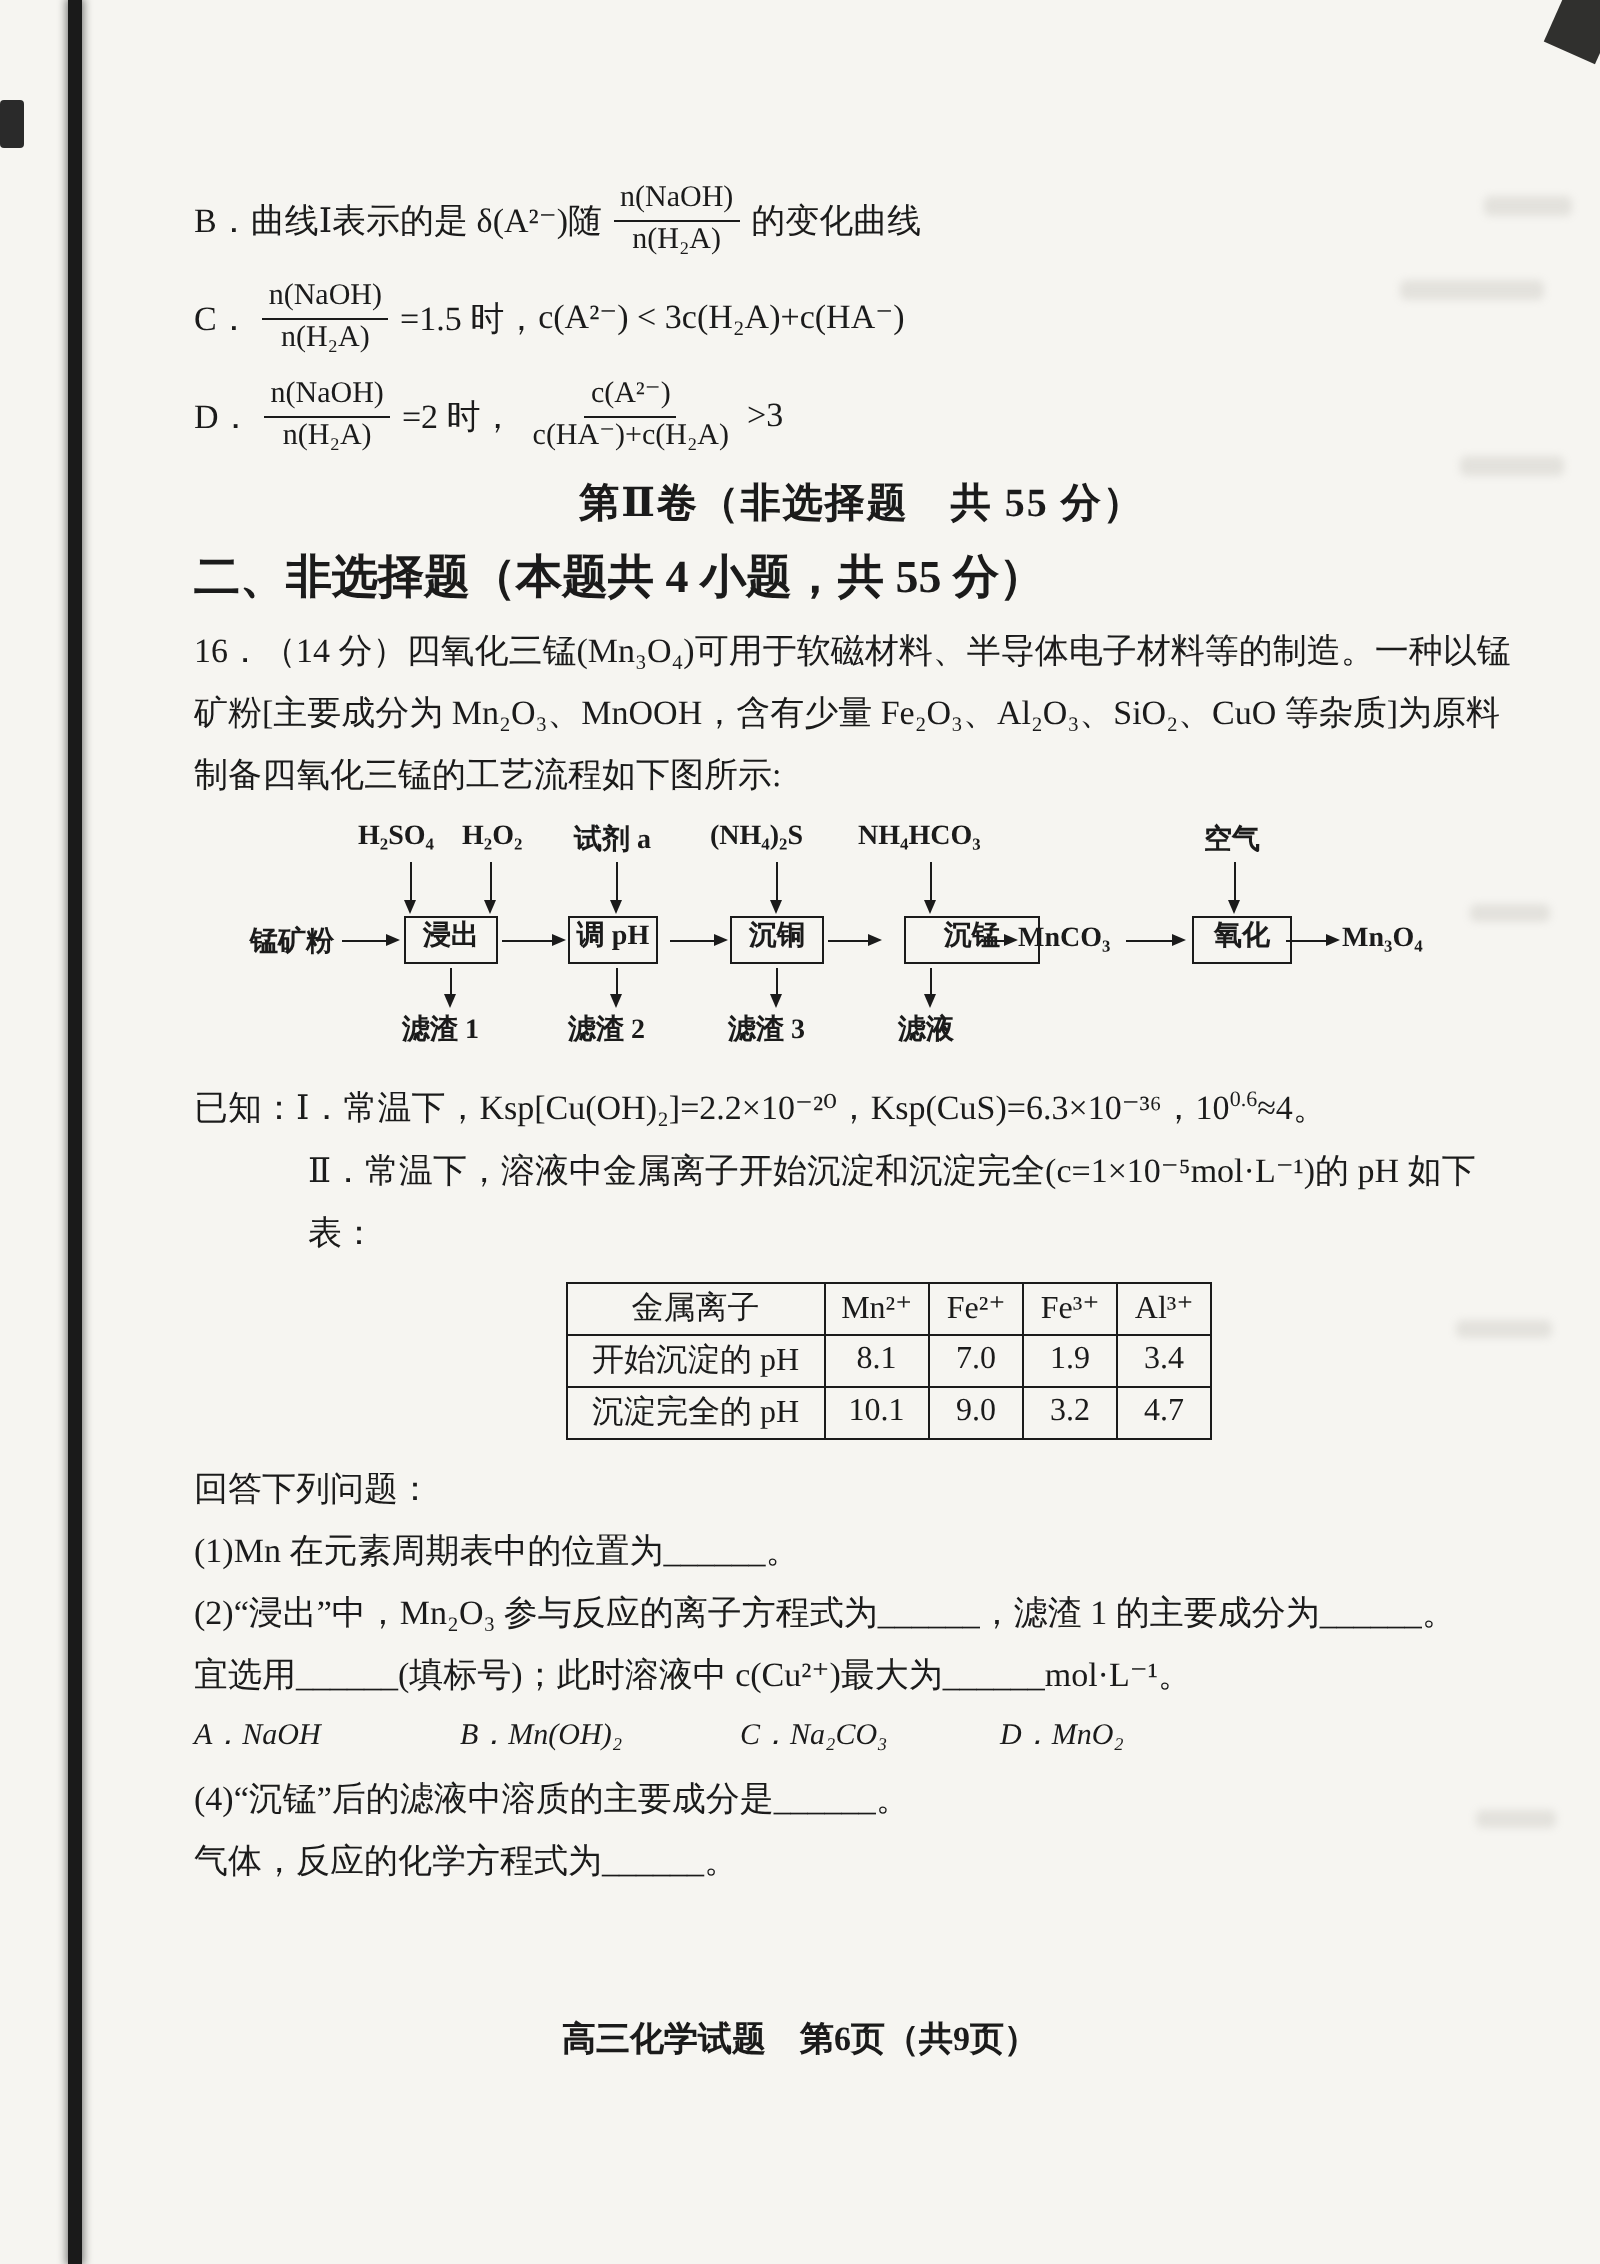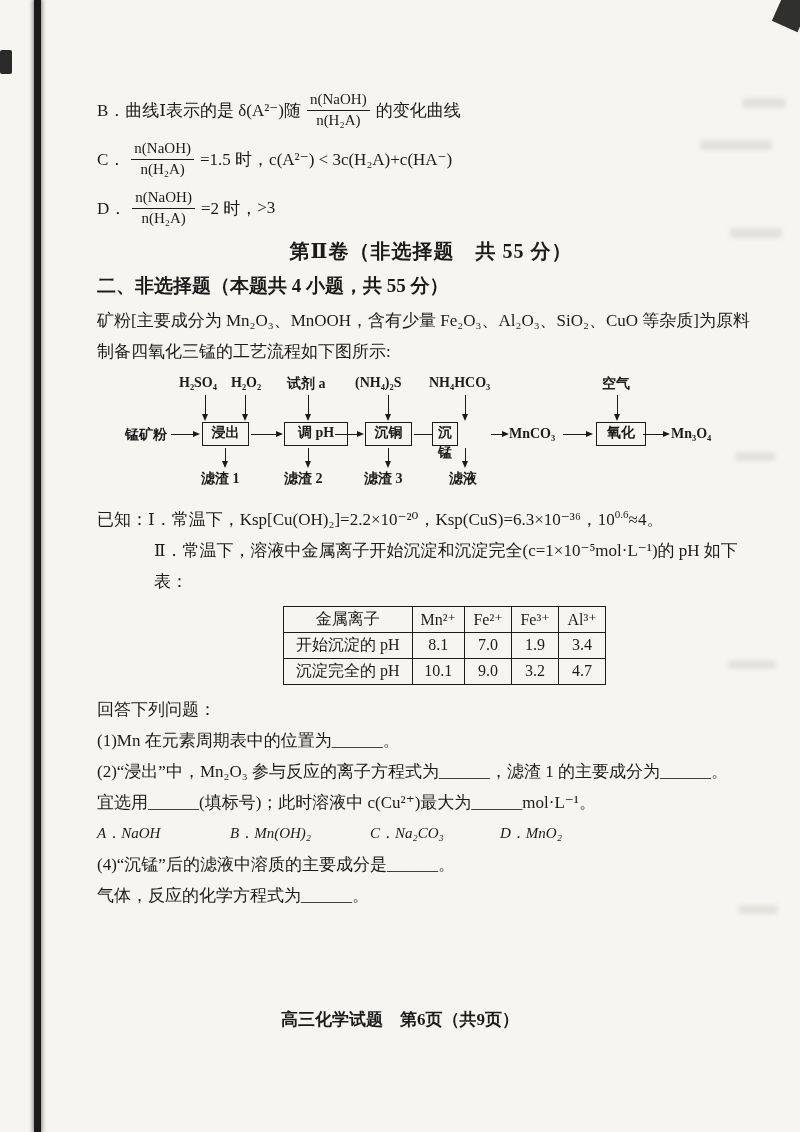--- a/index.html
+++ b/index.html
@@ -18,21 +18,21 @@
   .smudge { position:absolute; background:#a09d94; opacity:.22; filter:blur(2px); border-radius:3px; }
 
   .content { position:absolute; left:97px; top:0; width:668px; padding-top:90px; }
 
   .choice-row { display:flex; align-items:center; font-size:17px; margin-bottom:9px; }
   .frac { display:inline-flex; flex-direction:column; align-items:center; font-size:15px; line-height:1.3; margin:0 6px; }
   .frac .num { border-bottom:1.2px solid #1b1b1b; padding:0 3px; }
   .frac .den { padding:0 3px; }
 
   .volume-title { text-align:center; font-weight:bold; font-size:20px; margin:10px 0 8px; letter-spacing:1px; }
-  .part-title { font-weight:bold; font-size:19px; margin-bottom:6px; }
+  .part-title { font-weight:bold; font-size:23px; margin-bottom:6px; }
   .para-line { font-size:17px; line-height:31px; }
   .indent2 { margin-left:57px; }
   .sup { font-size:11px; vertical-align:super; }
 
   .flow { position:relative; height:120px; margin:8px 0 4px; font-weight:bold; }
   .flabel { position:absolute; font-size:14px; white-space:nowrap; }
   .fbox { position:absolute; top:47px; height:24px; line-height:20px; border:1.6px solid #1b1b1b; text-align:center; font-size:14px; background:#f6f5f1; }
   .harrow { position:absolute; top:59px; height:0; border-top:1.6px solid #1b1b1b; }
   .harrow::after { content:""; position:absolute; right:-7px; top:-4.4px; width:0; height:0;
       border-left:7px solid #1b1b1b; border-top:3.8px solid transparent; border-bottom:3.8px solid transparent; }
@@ -87,26 +87,31 @@
       <span>c(A²⁻) &lt; 3c(H₂A)+c(HA⁻)</span>
     </div>
 
     <div class="choice-row">
       <span>D．</span>
       <span class="frac">
         <span class="num">n(NaOH)</span>
         <span class="den">n(H₂A)</span>
       </span>
       <span>=2 时，</span>
+      <span class="frac">
+        <span class="num">c(A²⁻)</span>
+        <span class="den">c(HA⁻)+c(H₂A)</span>
+      </span>
       <span>&gt;3</span>
     </div>
 
     <div class="volume-title">第Ⅱ卷（非选择题　共 55 分）</div>
     <div class="part-title">二、非选择题（本题共 4 小题，共 55 分）</div>
 
+    <div class="para-line">16．（14 分）四氧化三锰(Mn₃O₄)可用于软磁材料、半导体电子材料等的制造。一种以锰</div>
     <div class="para-line">矿粉[主要成分为 Mn₂O₃、MnOOH，含有少量 Fe₂O₃、Al₂O₃、SiO₂、CuO 等杂质]为原料</div>
     <div class="para-line">制备四氧化三锰的工艺流程如下图所示:</div>
 
     <div class="flow">
 
       <span class="flabel" style="left:82px;top:0;">H₂SO₄</span>
       <span class="flabel" style="left:134px;top:0;">H₂O₂</span>
       <span class="flabel" style="left:190px;top:0;">试剂 a</span>
       <span class="flabel" style="left:258px;top:0;">(NH₄)₂S</span>
       <span class="flabel" style="left:332px;top:0;">NH₄HCO₃</span>
@@ -116,25 +121,25 @@
       <i class="varrow" style="left:148px;top:20px;height:19px;"></i>
       <i class="varrow" style="left:211px;top:20px;height:19px;"></i>
       <i class="varrow" style="left:291px;top:20px;height:19px;"></i>
       <i class="varrow" style="left:368px;top:20px;height:19px;"></i>
       <i class="varrow" style="left:520px;top:20px;height:19px;"></i>
 
       <span class="flabel" style="left:28px;top:51px;">锰矿粉</span>
       <i class="harrow" style="left:74px;width:22px;"></i>
       <span class="fbox" style="left:105px;width:47px;">浸出</span>
       <i class="harrow" style="left:154px;width:25px;"></i>
-      <span class="fbox" style="left:187px;width:64px;">调 pH</span>
+      <span class="fbox" style="left:187px;width:45px;">调 pH</span>
       <i class="harrow" style="left:238px;width:22px;"></i>
       <span class="fbox" style="left:268px;width:47px;">沉铜</span>
       <i class="harrow" style="left:317px;width:20px;"></i>
-      <span class="fbox" style="left:335px;width:26px;">沉锰</span>
+      <span class="fbox" style="left:355px;width:68px;">沉锰</span>
       <i class="harrow" style="left:394px;width:11px;"></i>
       <span class="flabel" style="left:412px;top:51px;">MnCO₃</span>
       <i class="harrow" style="left:466px;width:23px;"></i>
       <span class="fbox" style="left:499px;width:50px;">氧化</span>
       <i class="harrow" style="left:546px;width:20px;"></i>
       <span class="flabel" style="left:574px;top:51px;">Mn₃O₄</span>
 
       <i class="varrow" style="left:128px;top:73px;height:13px;"></i>
       <i class="varrow" style="left:211px;top:73px;height:13px;"></i>
       <i class="varrow" style="left:291px;top:73px;height:13px;"></i>

